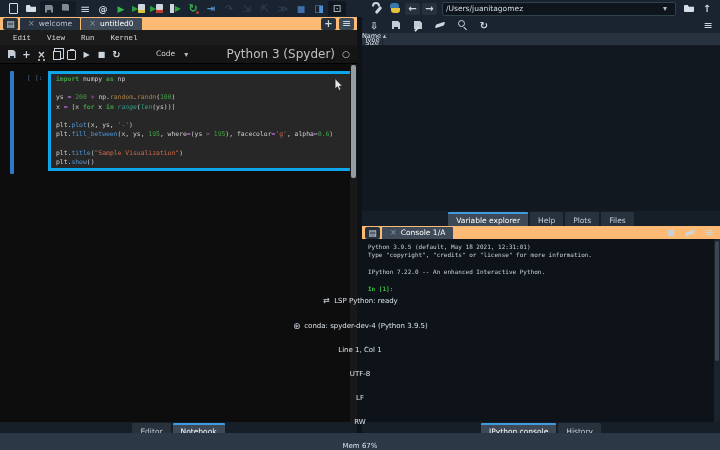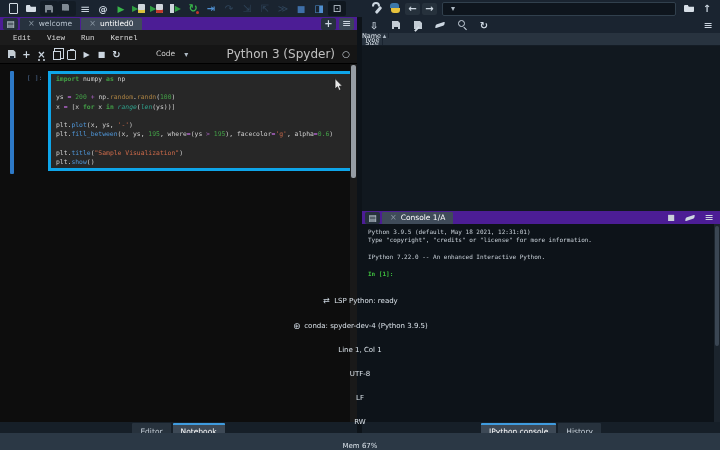--- a/index.html
+++ b/index.html
@@ -93,21 +93,21 @@
       display:flex;align-items:center;padding:0 3px;margin:0 4px;}
   .path-field input{flex:1;background:transparent;border:none;outline:none;color:#d4dce4;
       font-size:7.5px;font-family:"DejaVu Sans","Liberation Sans",sans-serif;padding:0;}
 
   
   .left-pane{position:absolute;top:17px;left:0;width:357px;bottom:13px;display:flex;flex-direction:column;background:#1a2430;}
   .splitter{position:absolute;left:357px;top:17px;width:5px;bottom:13px;background:#0d1319;}
   .right-pane{position:absolute;top:17px;left:362px;right:0;bottom:13px;display:flex;flex-direction:column;background:#1a2430;}
 
   
-  .tabbar{height:13px;display:flex;align-items:center;background:#4c1d95;padding:0 2px;gap:1px;}
+  .tabbar{height:13px;display:flex;align-items:center;background:#fdba74;padding:0 2px;gap:1px;}
   .tab{height:12px;display:flex;align-items:center;padding:0 8px;font-size:7.5px;background:#27323e;
       color:#b7c2cd;border-radius:1px 1px 0 0;}
   .tab.active{background:#3f4b59;color:#fff;}
   .tab .close{margin-right:4px;color:#8a97a3;font-size:8px;line-height:1;}
   .tab .close::before{content:"×";}
 
   
   .nb-menubar{height:15px;background:#1c1c1c;display:flex;align-items:center;padding:0 6px;gap:2px;font-family:Liberation Mono, monospace;}
   .menu-item{font-size:7.5px;color:#d8d8d8;padding:0 7px;}
   .nb-toolbar{height:18px;background:#151515;display:flex;align-items:center;padding:0 4px;
@@ -227,20 +227,21 @@
     <span class="tbtn">
         <span class="ic ic-python"></span>
       </span>
     <span class="tbox">
         <span class="ic ic-back"></span>
       </span>
     <span class="tbox">
         <span class="ic ic-fwd"></span>
       </span>
     <span class="path-field">
+      <input readonly="" value="/Users/juanitagomez" style="">
       <span class="ic ic-caret"></span>
     </span>
     <span class="tbtn">
         <span class="ic ic-open-dir"></span>
       </span>
     <span class="tbtn">
         <span class="ic ic-up"></span>
       </span>
   </div>
 
@@ -376,20 +377,34 @@
         </div>
       <div class="vh vh-size">
           <span>Size</span>
         </div>
       <div class="vh vh-value">
           <span>Value</span>
         </div>
     </div>
     <div class="ve-body"></div>
 
+    <div class="pane-tabs">
+      <div class="ptab active">
+          <span>Variable explorer</span>
+        </div>
+      <div class="ptab">
+          <span>Help</span>
+        </div>
+      <div class="ptab">
+          <span>Plots</span>
+        </div>
+      <div class="ptab">
+          <span>Files</span>
+        </div>
+    </div>
 
     <div class="tabbar">
       <span class="tbox">
           <span class="ic ic-browse"></span>
         </span>
       <div class="tab active">
         <span class="close"></span>
         <span>Console 1/A</span>
       </div>
       <span class="spacer"></span>

